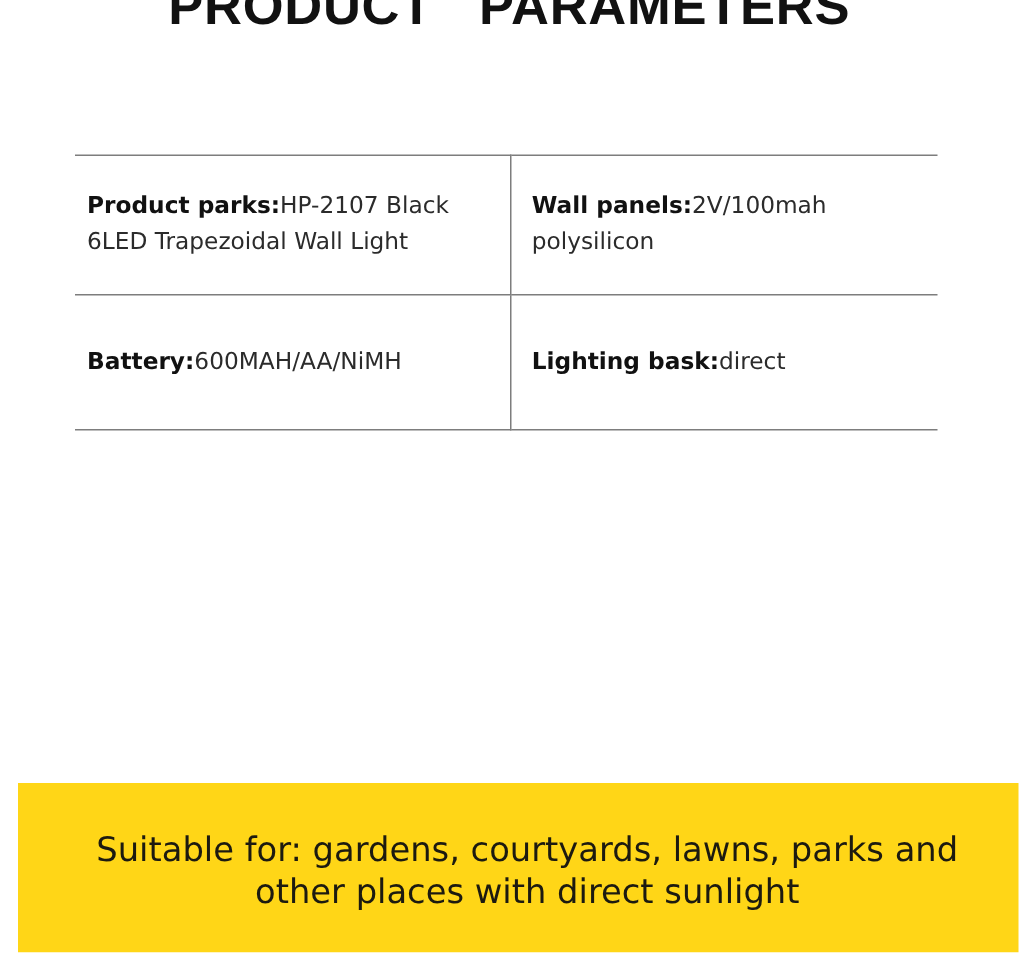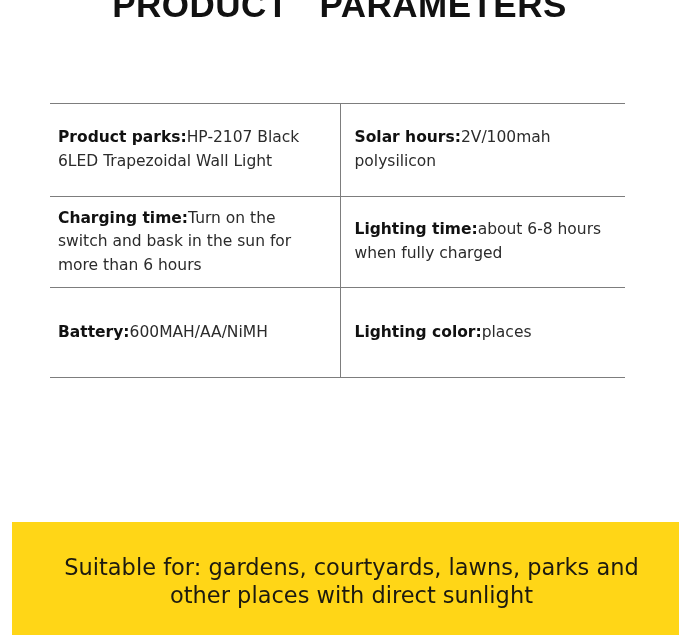--- a/index.html
+++ b/index.html
@@ -110,28 +110,24 @@
 <div id="page-title">PRODUCT   PARAMETERS</div>
 
 <table id="param-table">
   <colgroup>
     <col class="left-col">
     <col class="right-col">
   </colgroup>
   <tbody>
     <tr class="r1">
       <td class="cell-left"><span class="p-label">Product parks:</span><span class="p-value">HP-2107 Black 6LED Trapezoidal Wall Light</span></td>
-      <td class="cell-right"><span class="p-label">Solar hours:</span><span class="p-value">2V/100mah polysilicon</span></td>
-    </tr>
-    <tr class="r3">
-      <td class="cell-left"><span class="p-label">Charging time:</span><span class="p-value">Turn on the switch and bask in the sun for more than 6 hours</span></td>
-      <td class="cell-right"><span class="p-label">Lighting time:</span><span class="p-value">about 6-8 hours when fully charged</span></td>
+      <td class="cell-right"><span class="p-label">Wall panels:</span><span class="p-value">2V/100mah polysilicon</span></td>
     </tr>
     <tr class="r4">
       <td class="cell-left"><span class="p-label">Battery:</span><span class="p-value">600MAH/AA/NiMH</span></td>
-      <td class="cell-right"><span class="p-label">Lighting color:</span><span class="p-value">places</span></td>
+      <td class="cell-right"><span class="p-label">Lighting bask:</span><span class="p-value">direct</span></td>
     </tr>
   </tbody>
 </table>
 
 <div id="footer-banner">
   <div id="footer-banner-text">Suitable for: gardens, courtyards, lawns, parks and other places with direct sunlight</div>
 </div>
 
 </body></html>

